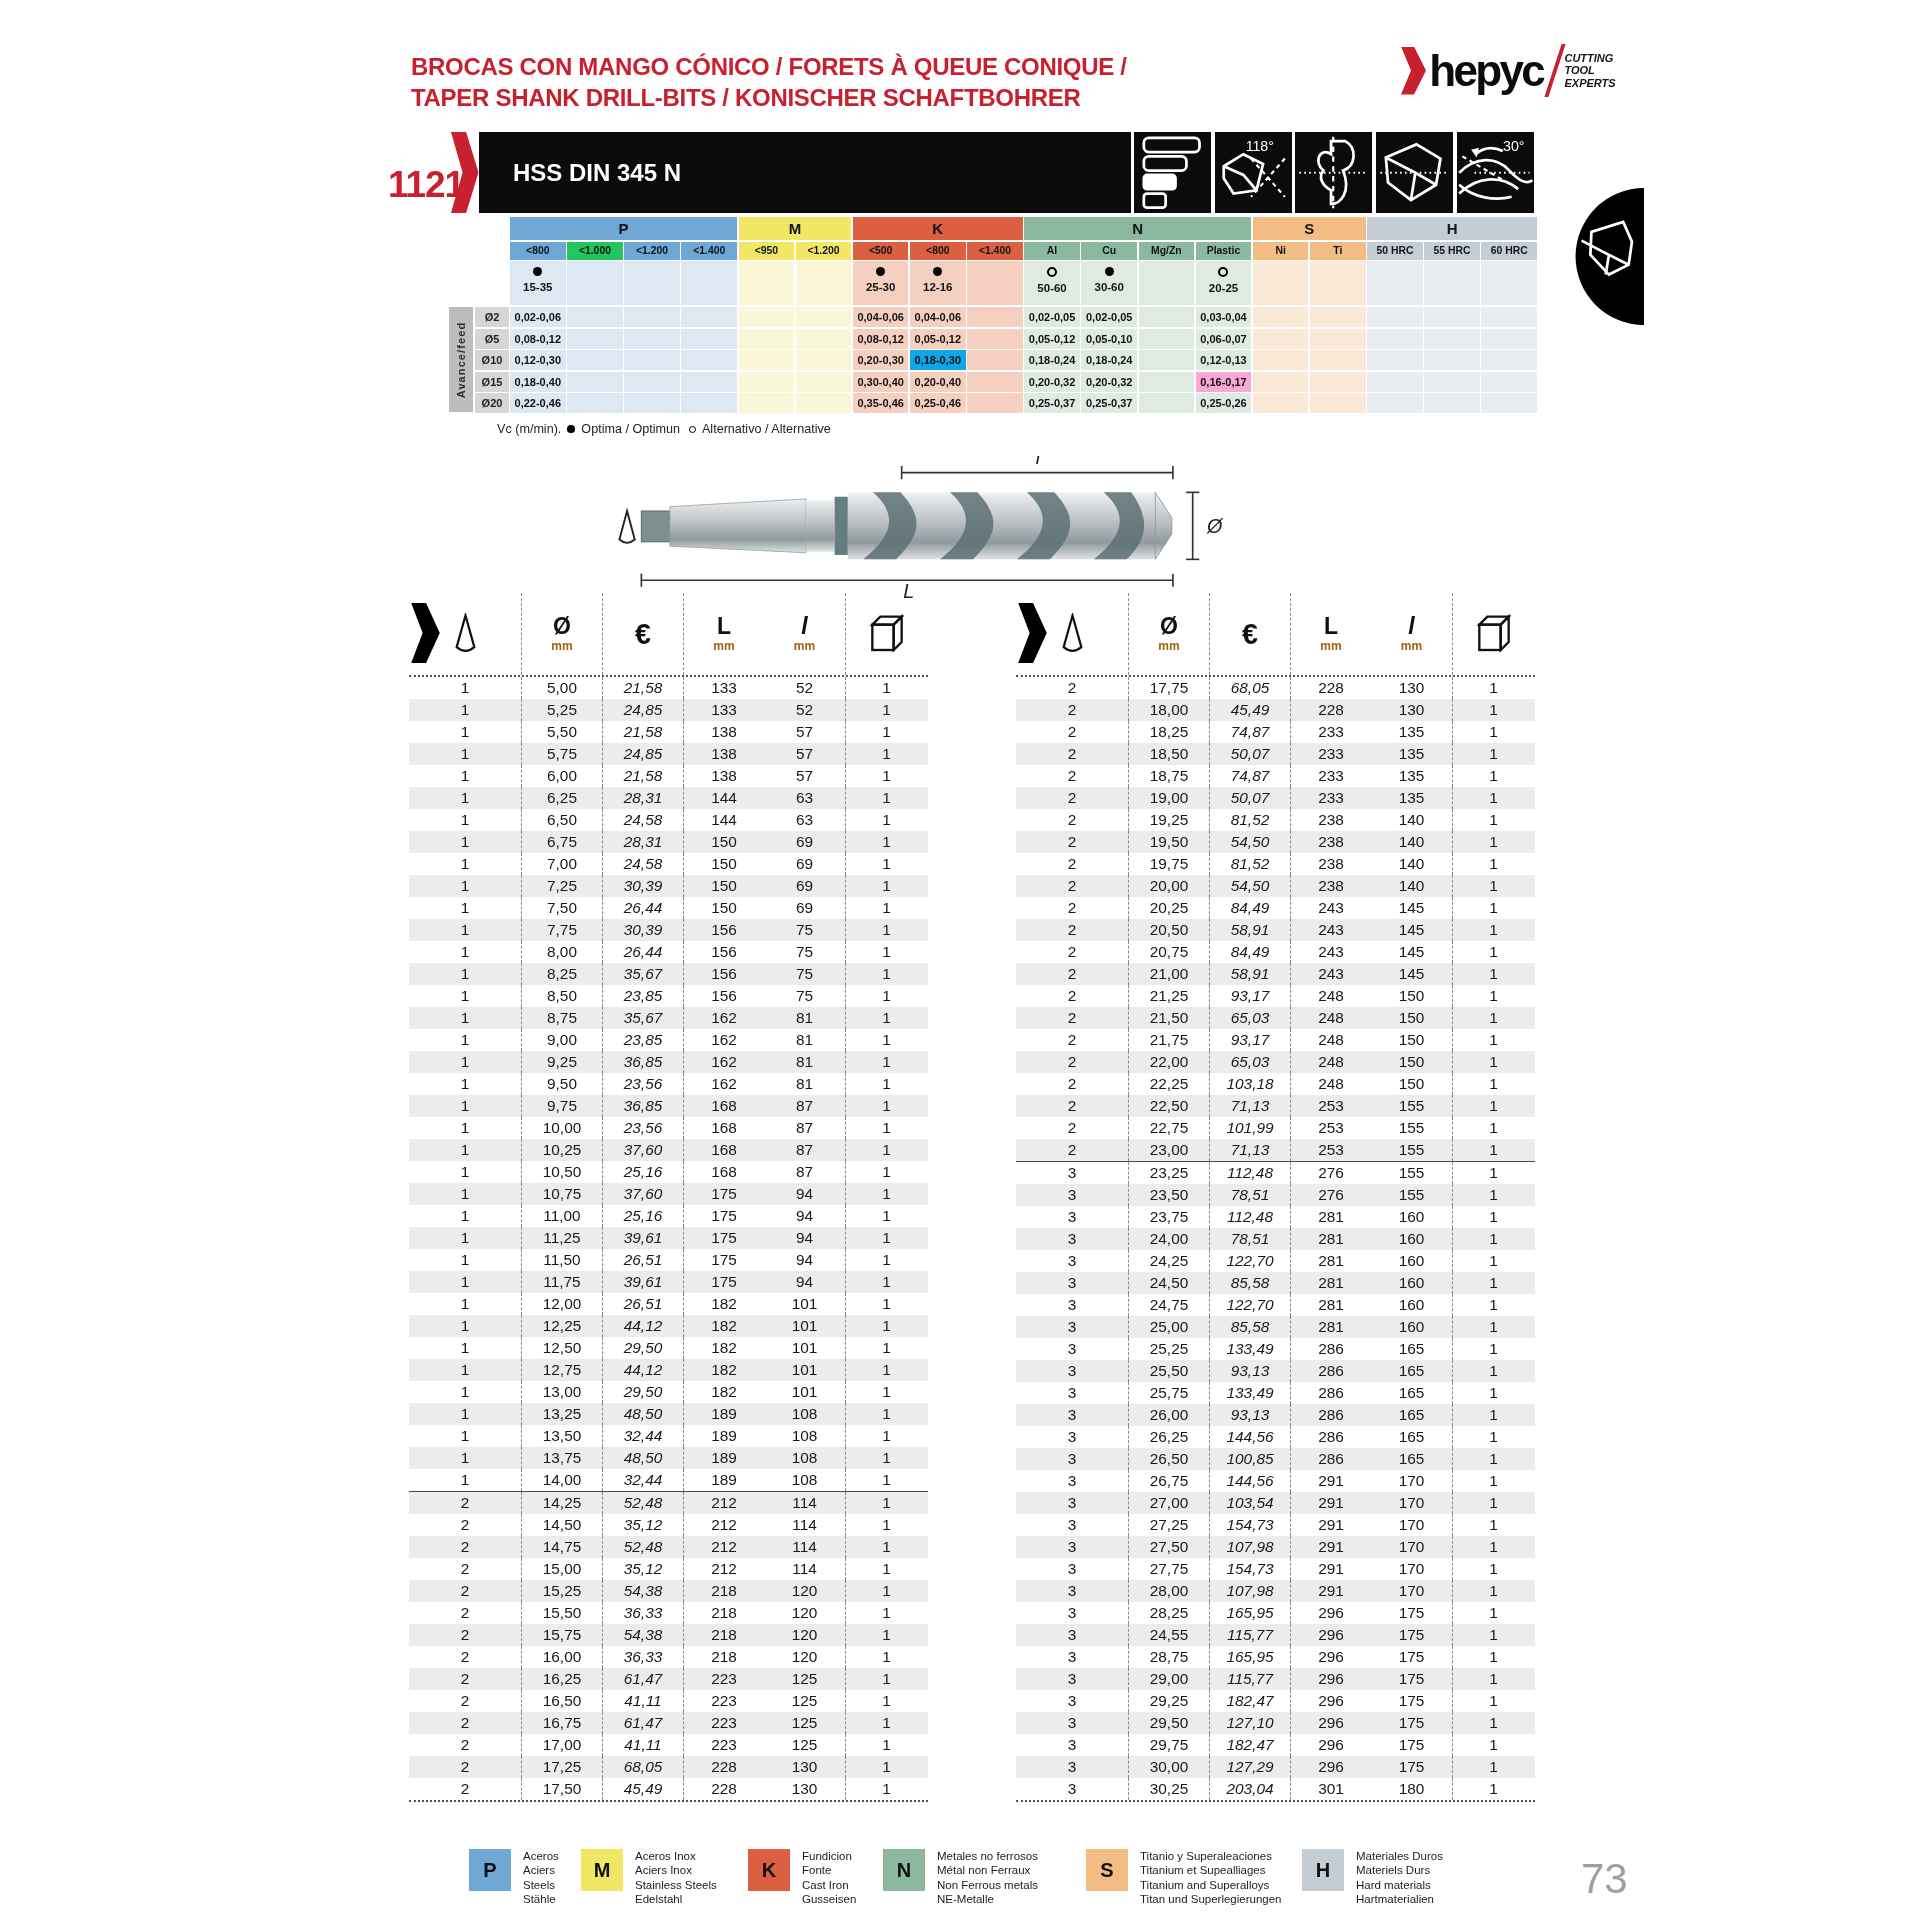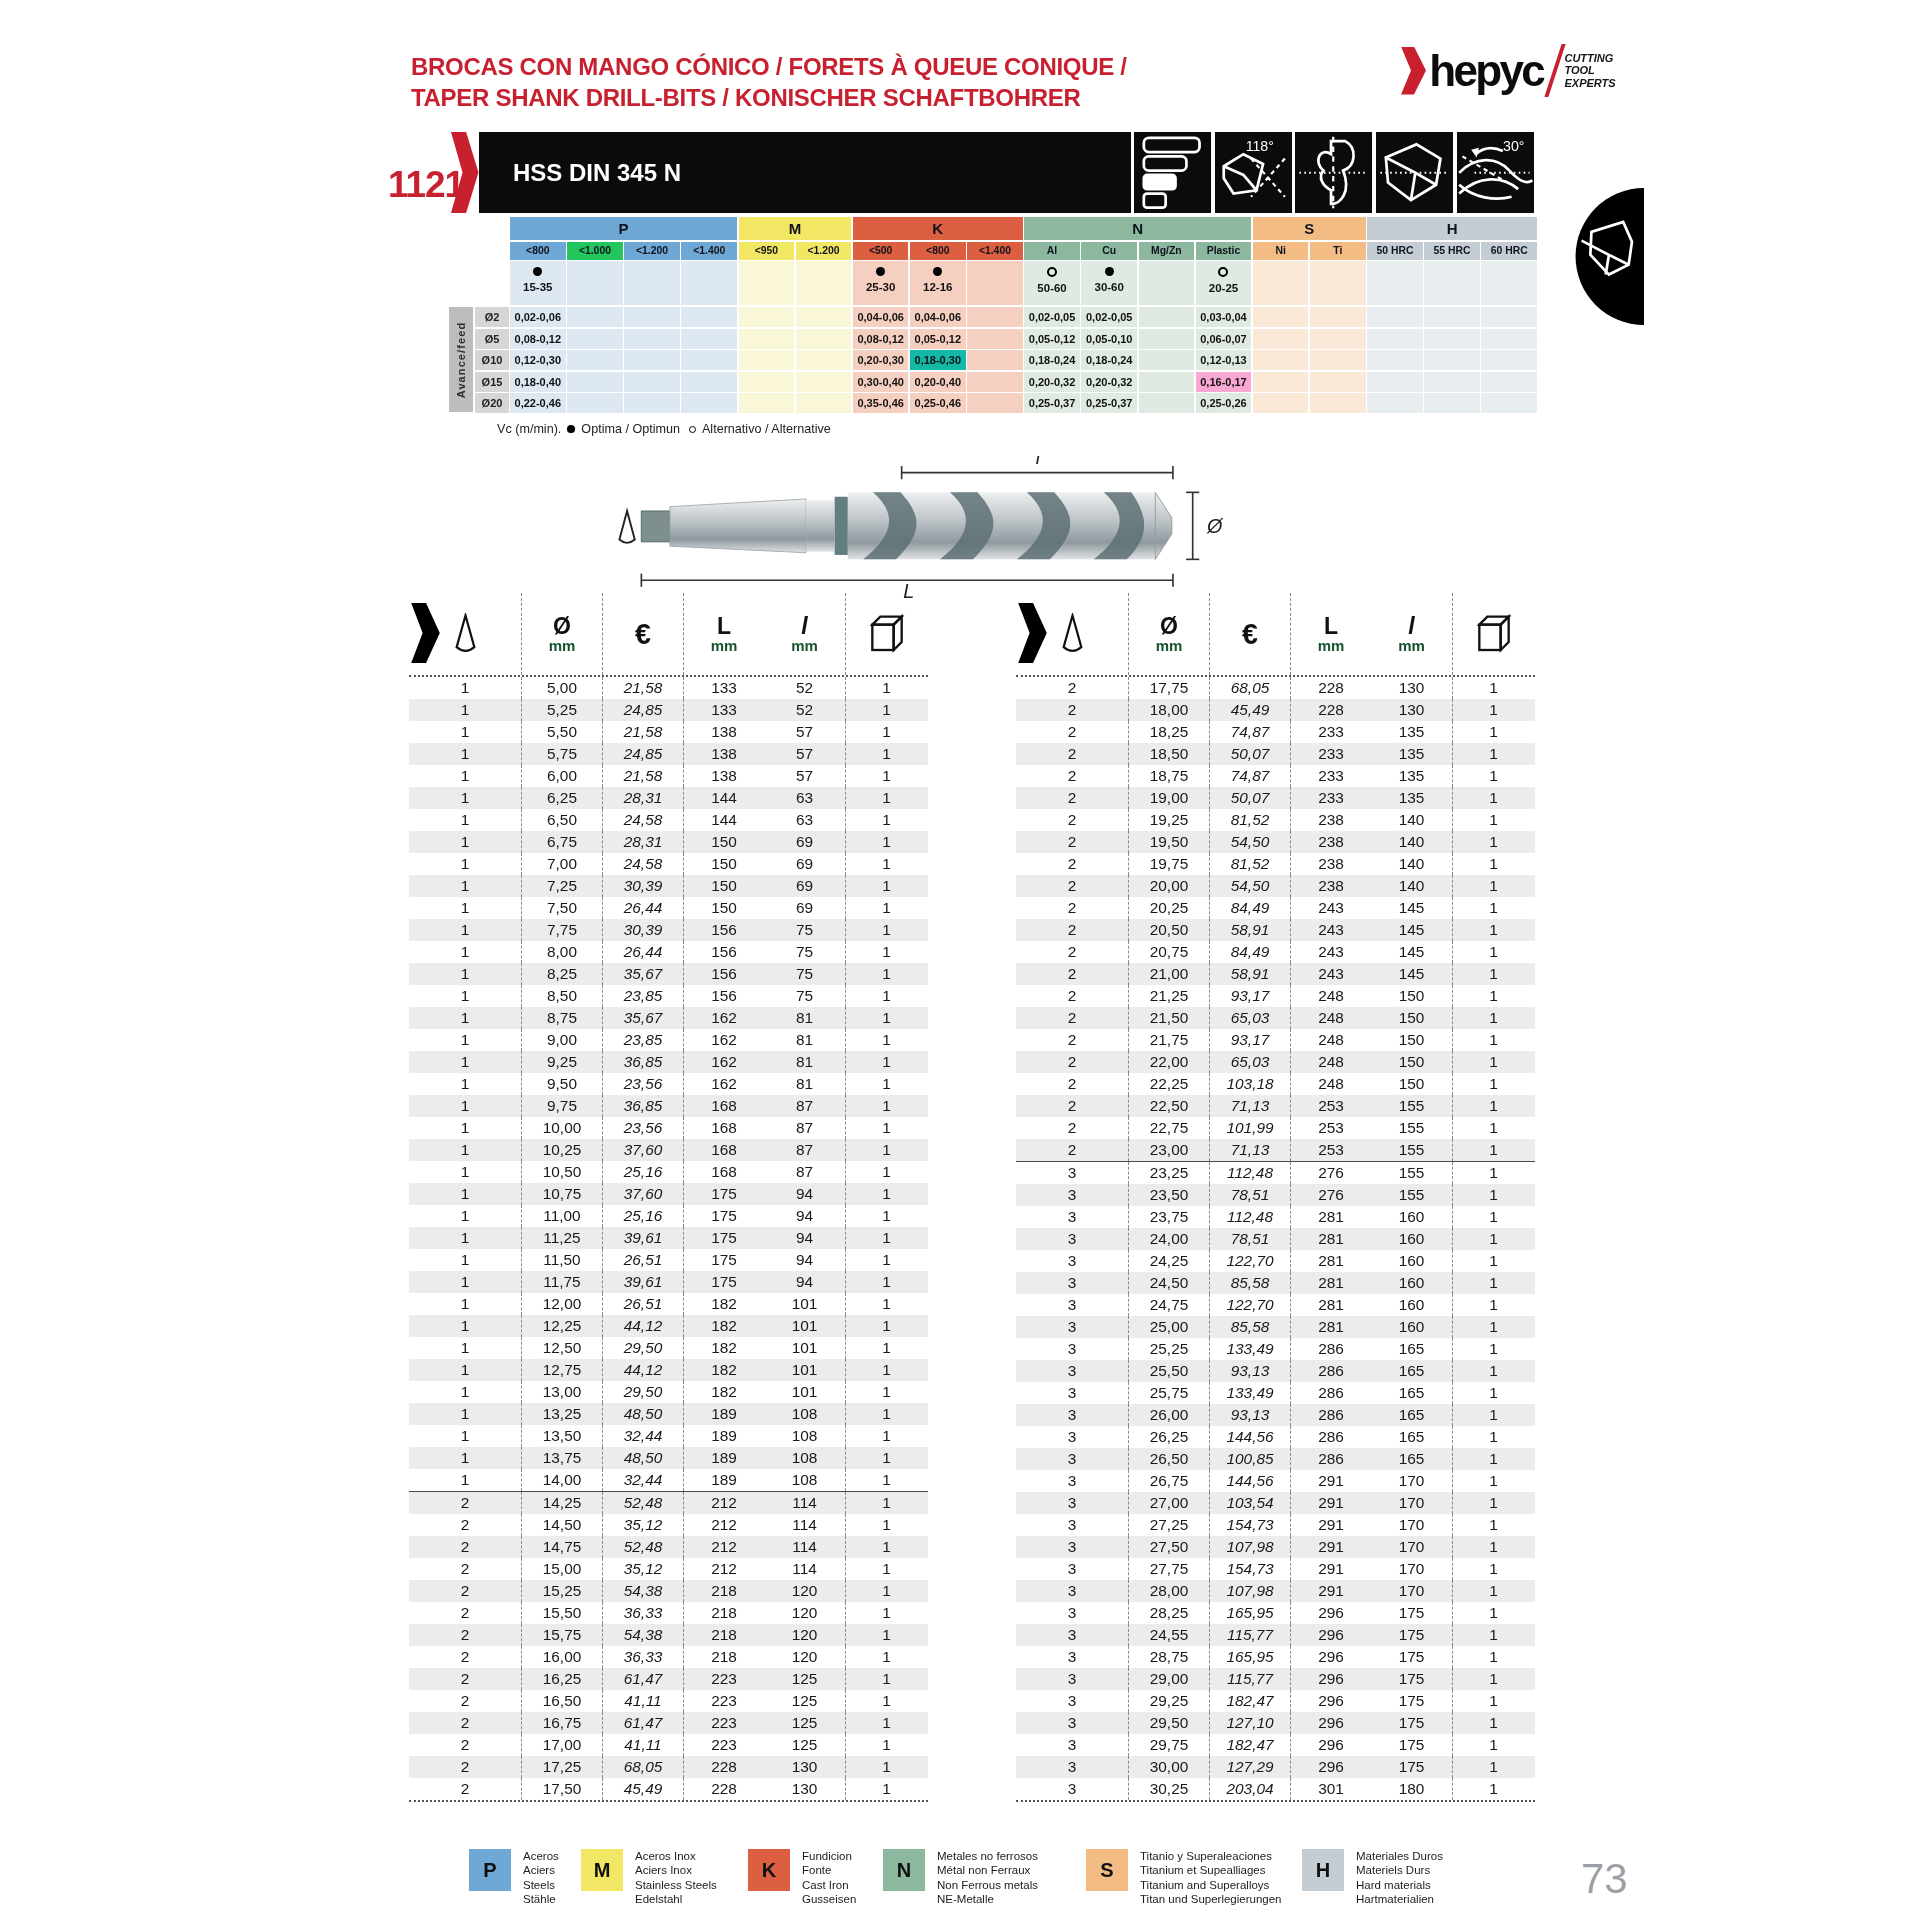--- a/index.html
+++ b/index.html
@@ -54,21 +54,21 @@
   .diagram{position:absolute;left:615px;top:456px;}
   .dim{font-size:36px;font-style:italic;fill:#222;}
   
   .ptable{position:absolute;top:593px;width:519px;}
   .ptable.left{left:409px;} .ptable.right{left:1016px;}
   .phead{position:relative;display:grid;grid-template-columns:112px 81px 81px 81px 81px 82px;
       height:82px;border-bottom:2.2px dotted #555;}
   .phead .cell{display:flex;flex-direction:column;align-items:center;justify-content:center;}
   .phead .lbl{font-size:23px;font-weight:bold;color:#111;line-height:24px;}
   .phead .lbl.eur{font-size:28.6px;}
-  .phead .sub{font-size:15px;font-weight:bold;color:#14532d;line-height:16.5px;}
+  .phead .sub{font-size:12px;font-weight:bold;color:#a16207;line-height:16.5px;}
   .phead .bchev{position:absolute;left:2.2px;top:10px;width:28.6px;height:60px;background:#000;
       clip-path:polygon(0 0,52% 0,100% 50%,52% 100%,0 100%,40% 50%);}
   .sepL{border-left:1.1px dashed #8a8a8a;}
   .prows{border-bottom:2.2px dotted #555;}
   .prow{display:grid;grid-template-columns:112px 81px 81px 81px 81px 82px;height:22px;}
   .prow:nth-child(even){background:#ececec;}
   .prow.mt-sep{border-top:1.6px solid #4a4a4a;}
   .prow span{line-height:22px;text-align:center;font-size:15.4px;color:#191919;}
   .prow span.price{font-style:italic;}
   
@@ -259,21 +259,21 @@
         <div class="fc" style="background: rgb(232, 237, 239);"></div>
         <div class="fc" style="background: rgb(232, 237, 239);"></div>
         <div class="fc" style="background: rgb(232, 237, 239);"></div>
         <div class="fc" style="background: rgb(221, 232, 243);">0,12-0,30</div>
         <div class="fc" style="background: rgb(221, 232, 243);"></div>
         <div class="fc" style="background: rgb(221, 232, 243);"></div>
         <div class="fc" style="background: rgb(221, 232, 243);"></div>
         <div class="fc" style="background: rgb(250, 246, 216);"></div>
         <div class="fc" style="background: rgb(250, 246, 216);"></div>
         <div class="fc" style="background: rgb(245, 207, 192);">0,20-0,30</div>
-        <div class="fc" style="background: #14b8a6;">0,18-0,30</div>
+        <div class="fc" style="background: #0ea5e9;">0,18-0,30</div>
         <div class="fc" style="background: rgb(245, 207, 192);"></div>
         <div class="fc" style="background: rgb(223, 234, 226);">0,18-0,24</div>
         <div class="fc" style="background: rgb(223, 234, 226);">0,18-0,24</div>
         <div class="fc" style="background: rgb(223, 234, 226);"></div>
         <div class="fc" style="background: rgb(223, 234, 226);">0,12-0,13</div>
         <div class="fc" style="background: rgb(251, 233, 216);"></div>
         <div class="fc" style="background: rgb(251, 233, 216);"></div>
         <div class="fc" style="background: rgb(232, 237, 239);"></div>
         <div class="fc" style="background: rgb(232, 237, 239);"></div>
         <div class="fc" style="background: rgb(232, 237, 239);"></div>

